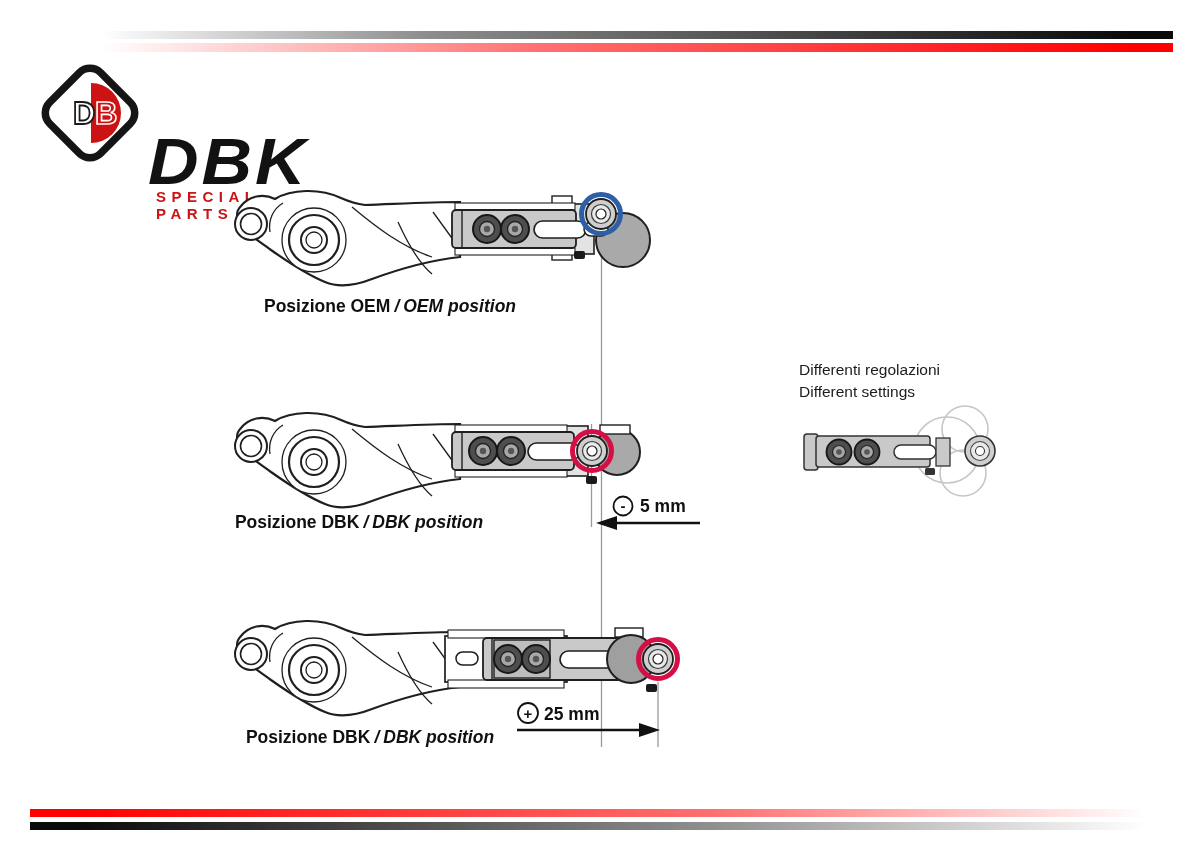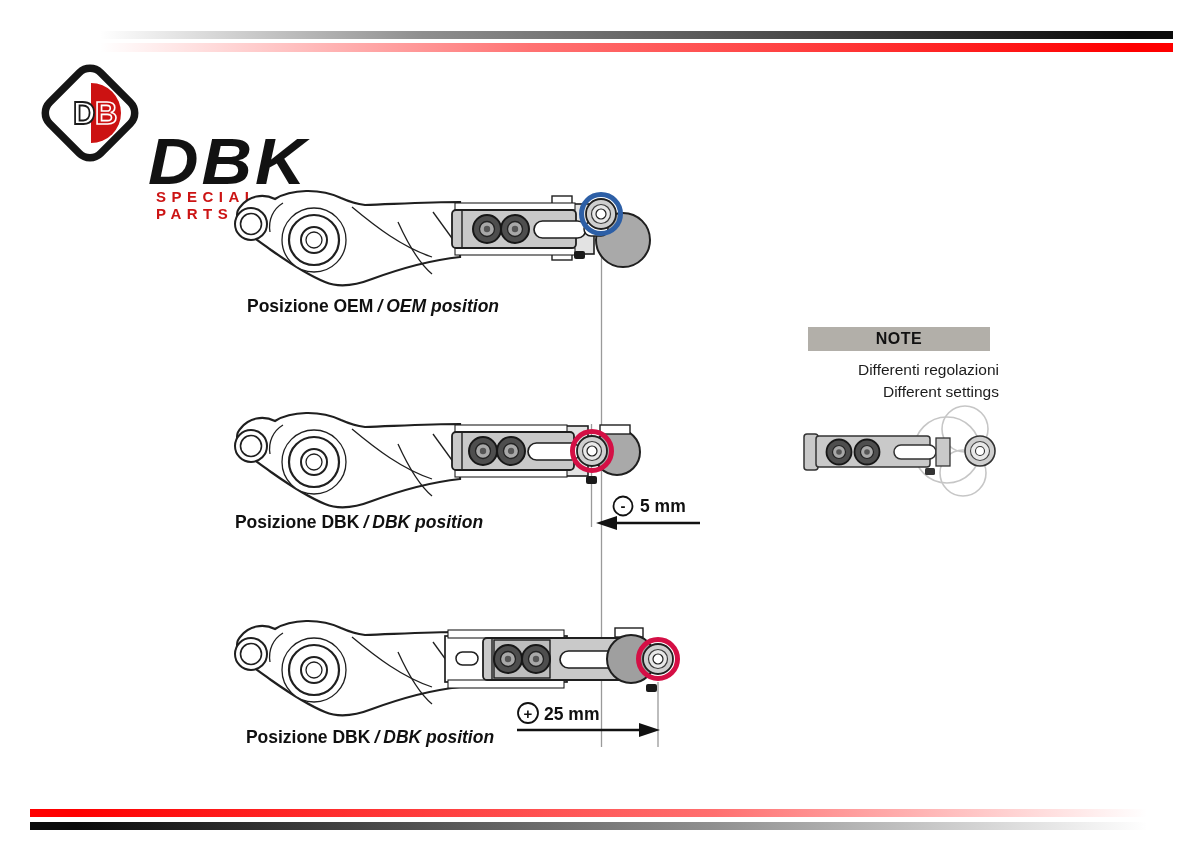--- a/index.html
+++ b/index.html
@@ -37,32 +37,32 @@
   
   .diagram{position:absolute;left:0;top:0;}
 
   
   .lever-label{
     position:absolute;transform:translateX(-50%);
     font-size:17.5px;font-weight:bold;color:#101010;white-space:nowrap;
   }
   .lever-label .sep{font-style:italic;padding:0 4px;}
   .lever-label .en{font-style:italic;}
-  .label-1{left:373px;top:296px;text-align:right;}
+  .label-1{left:390px;top:296px;text-align:right;}
   .label-2{left:359px;top:512px;}
   .label-3{left:370px;top:727px;}
 
   
   .note-title{
     position:absolute;left:808px;top:327px;width:182px;height:24px;
     background:#b2afa9;color:#111;font-size:16px;font-weight:bold;
     display:flex;align-items:center;justify-content:center;letter-spacing:.5px;
   }
   .note-line{
-    position:absolute;left:799px;width:200px;text-align:right;
+    position:absolute;left:799px;width:200px;text-align:left;
     font-size:15.5px;color:#1c1c1c;
   }
   .note-line-1{top:361px;}
   .note-line-2{top:383px;}
 </style>
 </head>
 <body>
 
 <div class="page">
 
@@ -237,20 +237,19 @@
   <div class="lever-label label-1">
     <span>Posizione OEM</span><span class="sep">/</span><span class="en">OEM position</span>
   </div>
   <div class="lever-label label-2">
     <span>Posizione DBK</span><span class="sep">/</span><span class="en">DBK position</span>
   </div>
   <div class="lever-label label-3">
     <span>Posizione DBK</span><span class="sep">/</span><span class="en">DBK position</span>
   </div>
 
-  <div class="note-title">NOTE</div>
   <div class="note-line note-line-1">Differenti regolazioni</div>
   <div class="note-line note-line-2">Different settings</div>
 
   <div class="stripe stripe-bottom-red"></div>
   <div class="stripe stripe-bottom-black"></div>
 
 </div>
 
 </body></html>

